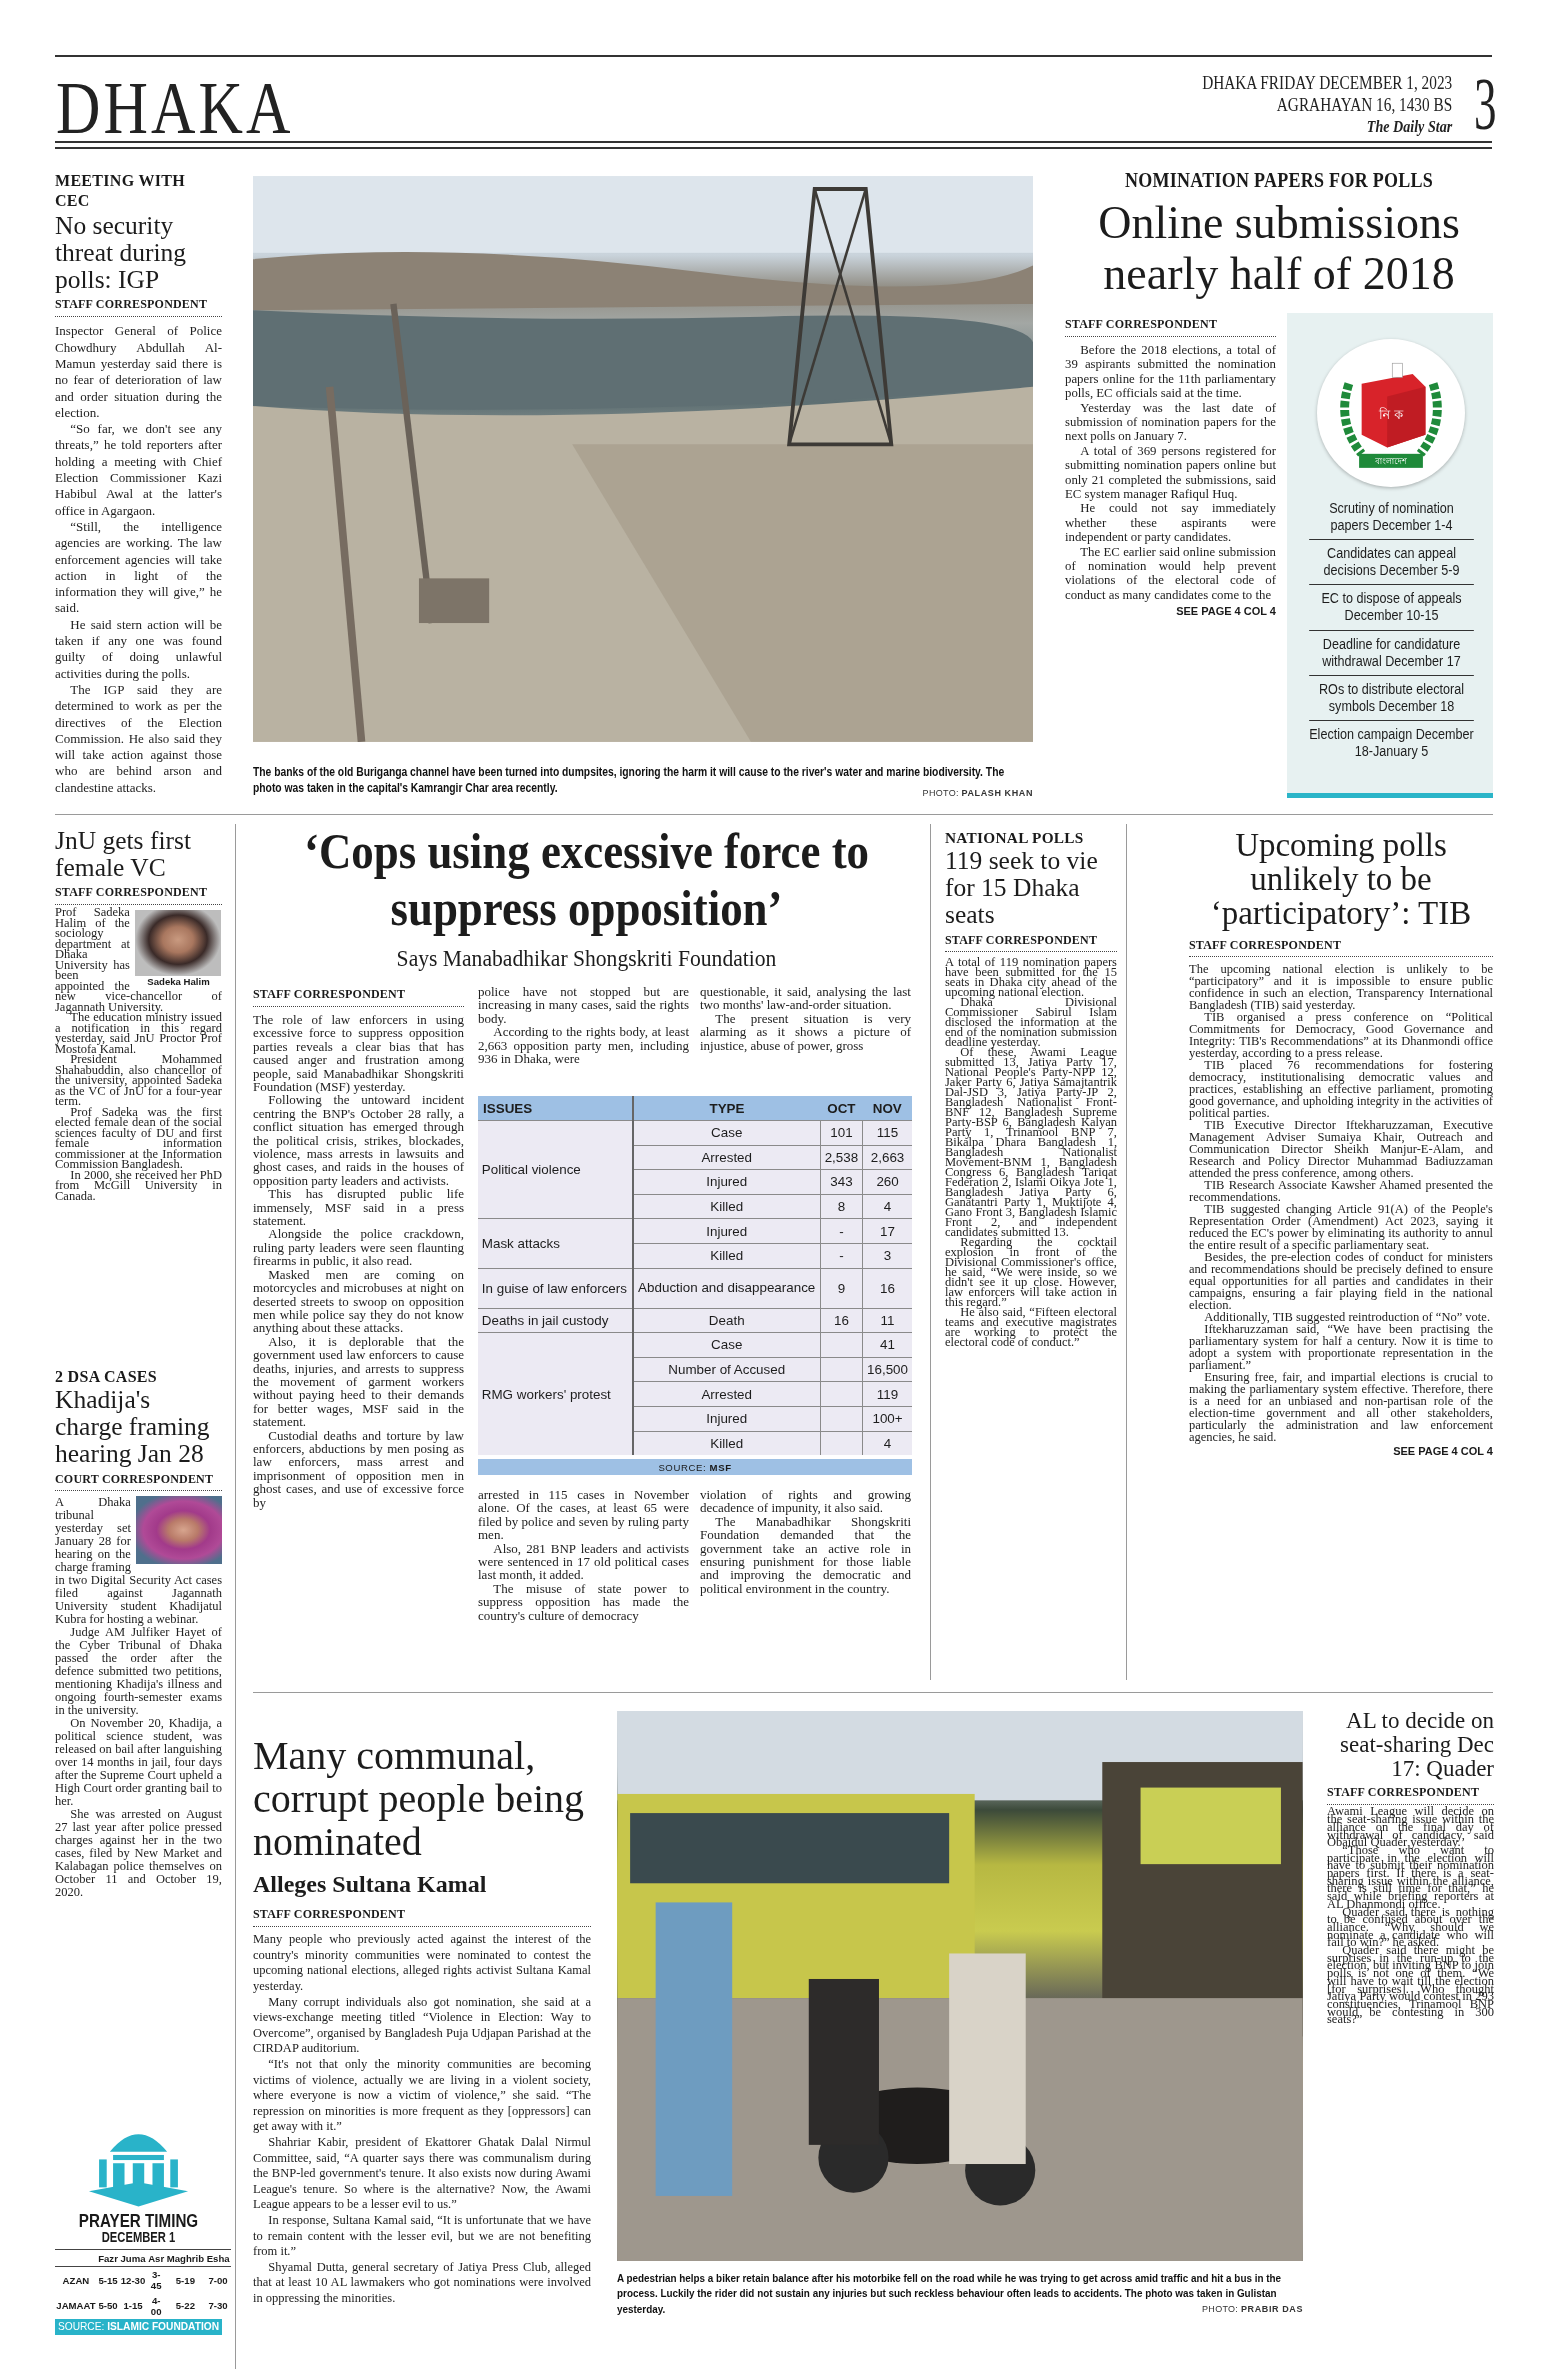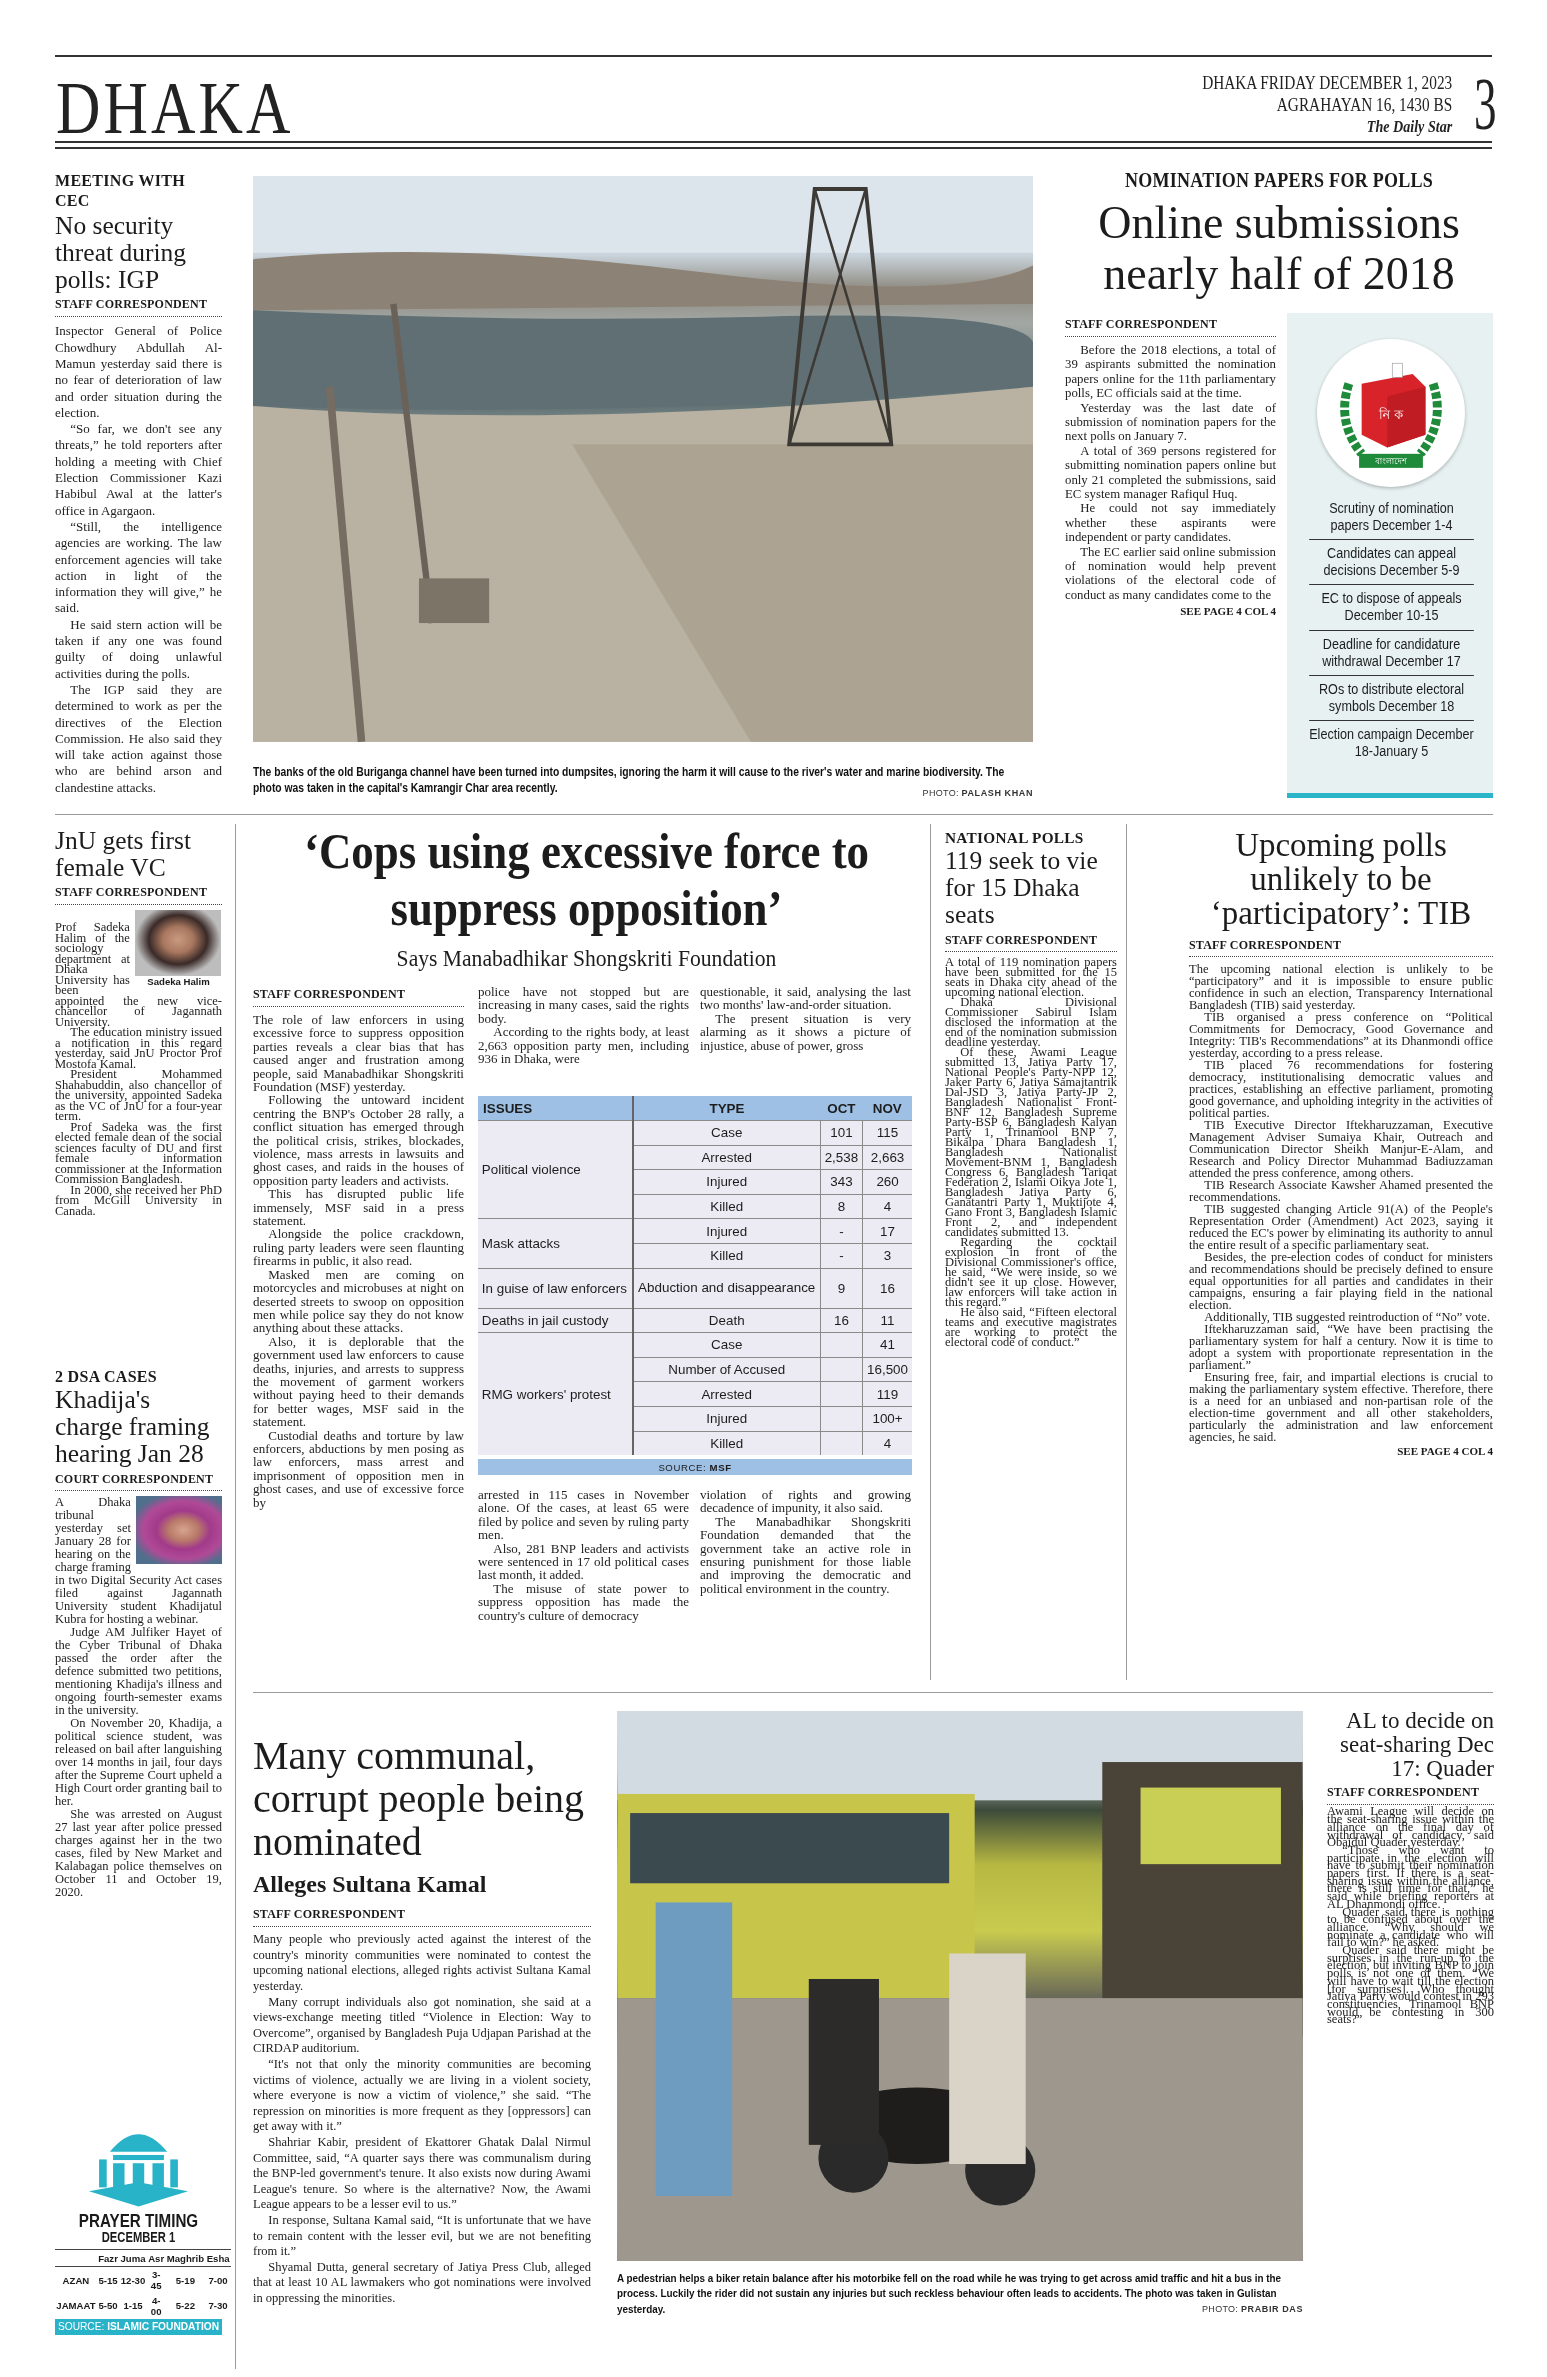--- a/index.html
+++ b/index.html
@@ -10,21 +10,21 @@
   .dateline { position:absolute; right:96px; top:72px; text-align:right; font-family:"Liberation Serif",serif; font-size:18px; line-height:22px; transform:scaleX(0.85); transform-origin:right top; color:#222; }
   .dateline .brand { font-style:italic; font-weight:bold; font-size:16.6px; }
   .pageno { position:absolute; right:52px; top:66px; font-size:75px; font-family:"Liberation Serif",serif; line-height:1; transform:scaleX(0.6); transform-origin:right top; color:#222; }
 
   .kicker { font-family:"Liberation Serif",serif; font-weight:bold; font-size:17px; letter-spacing:0.3px; line-height:20.4px; }
   .hed { font-family:"Liberation Serif",serif; line-height:1.05; color:#1c1c1c; }
   .byline { font-family:"Liberation Serif",serif; font-weight:bold; font-size:12px; letter-spacing:0.2px; margin-top:3.8px; padding-bottom:3.8px; border-bottom:1.3px dotted #444; }
   .body { font-family:"Liberation Serif",serif; font-size:13px; line-height:16.3px; text-align:justify; color:#222; }
   .body p { margin:0; text-indent:15.3px; }
   .body p.first { text-indent:0; }
-  .seepage { font-family:Liberation Serif, serif; font-weight:bold; font-size:11px; text-align:right; margin-top:2.6px; }
+  .seepage { font-family:Liberation Sans, sans-serif; font-weight:bold; font-size:11px; text-align:right; margin-top:2.6px; }
   .condensed { font-family:"Liberation Sans Narrow","Liberation Sans",sans-serif; }
   .caption { font-family:"Liberation Sans",sans-serif; font-weight:bold; font-size:12px; line-height:16px; transform:scaleX(0.86); transform-origin:left top; color:#111; }
   .credit { font-family:"Liberation Sans",sans-serif; font-size:9px; letter-spacing:0.3px; color:#333; }
   .credit b { letter-spacing:0.6px; }
   .vrule { position:absolute; width:1.3px; background:#9a9a9a; }
   .hrule { position:absolute; height:1.3px; background:#9a9a9a; }
 
   
   .photo { position:absolute; overflow:hidden; }
   .photo-river { background:
@@ -146,21 +146,21 @@
 
 <div class="hrule" style="left:55px;top:814px;width:1438px;"></div>
 
 <div class="abs" style="left:55px;top:828px;width:167px;">
   <div class="hed" style="font-size:25.5px;">JnU gets first female VC</div>
   <div class="byline">STAFF CORRESPONDENT</div>
   <div style="float:right;width:87px;margin:5.1px 0 2.6px 5.1px;">
     <div class="portrait1" style="width:86px;height:66px;"></div>
     <div style="font-family:'Liberation Sans',sans-serif;font-weight:bold;font-size:9.6px;text-align:center;">Sadeka Halim</div>
   </div>
-  <div class="body" style="margin-top:17px;font-size:12.5px;line-height:10.5px;">
+  <div class="body" style="margin-top:2px;font-size:12.5px;line-height:10.5px;">
     <p class="first">Prof Sadeka Halim of the sociology department at Dhaka University has been appointed the new vice-chancellor of Jagannath University.</p>
     <p>The education ministry issued a notification in this regard yesterday, said JnU Proctor Prof Mostofa Kamal.</p>
     <p>President Mohammed Shahabuddin, also chancellor of the university, appointed Sadeka as the VC of JnU for a four-year term.</p>
     <p>Prof Sadeka was the first elected female dean of the social sciences faculty of DU and first female information commissioner at the Information Commission Bangladesh.</p>
     <p>In 2000, she received her PhD from McGill University in Canada.</p>
   </div>
 </div>
 
 <div class="abs" style="left:55px;top:1367px;width:167px;">
   <div class="kicker" style="font-size:16px;">2 DSA CASES</div>

